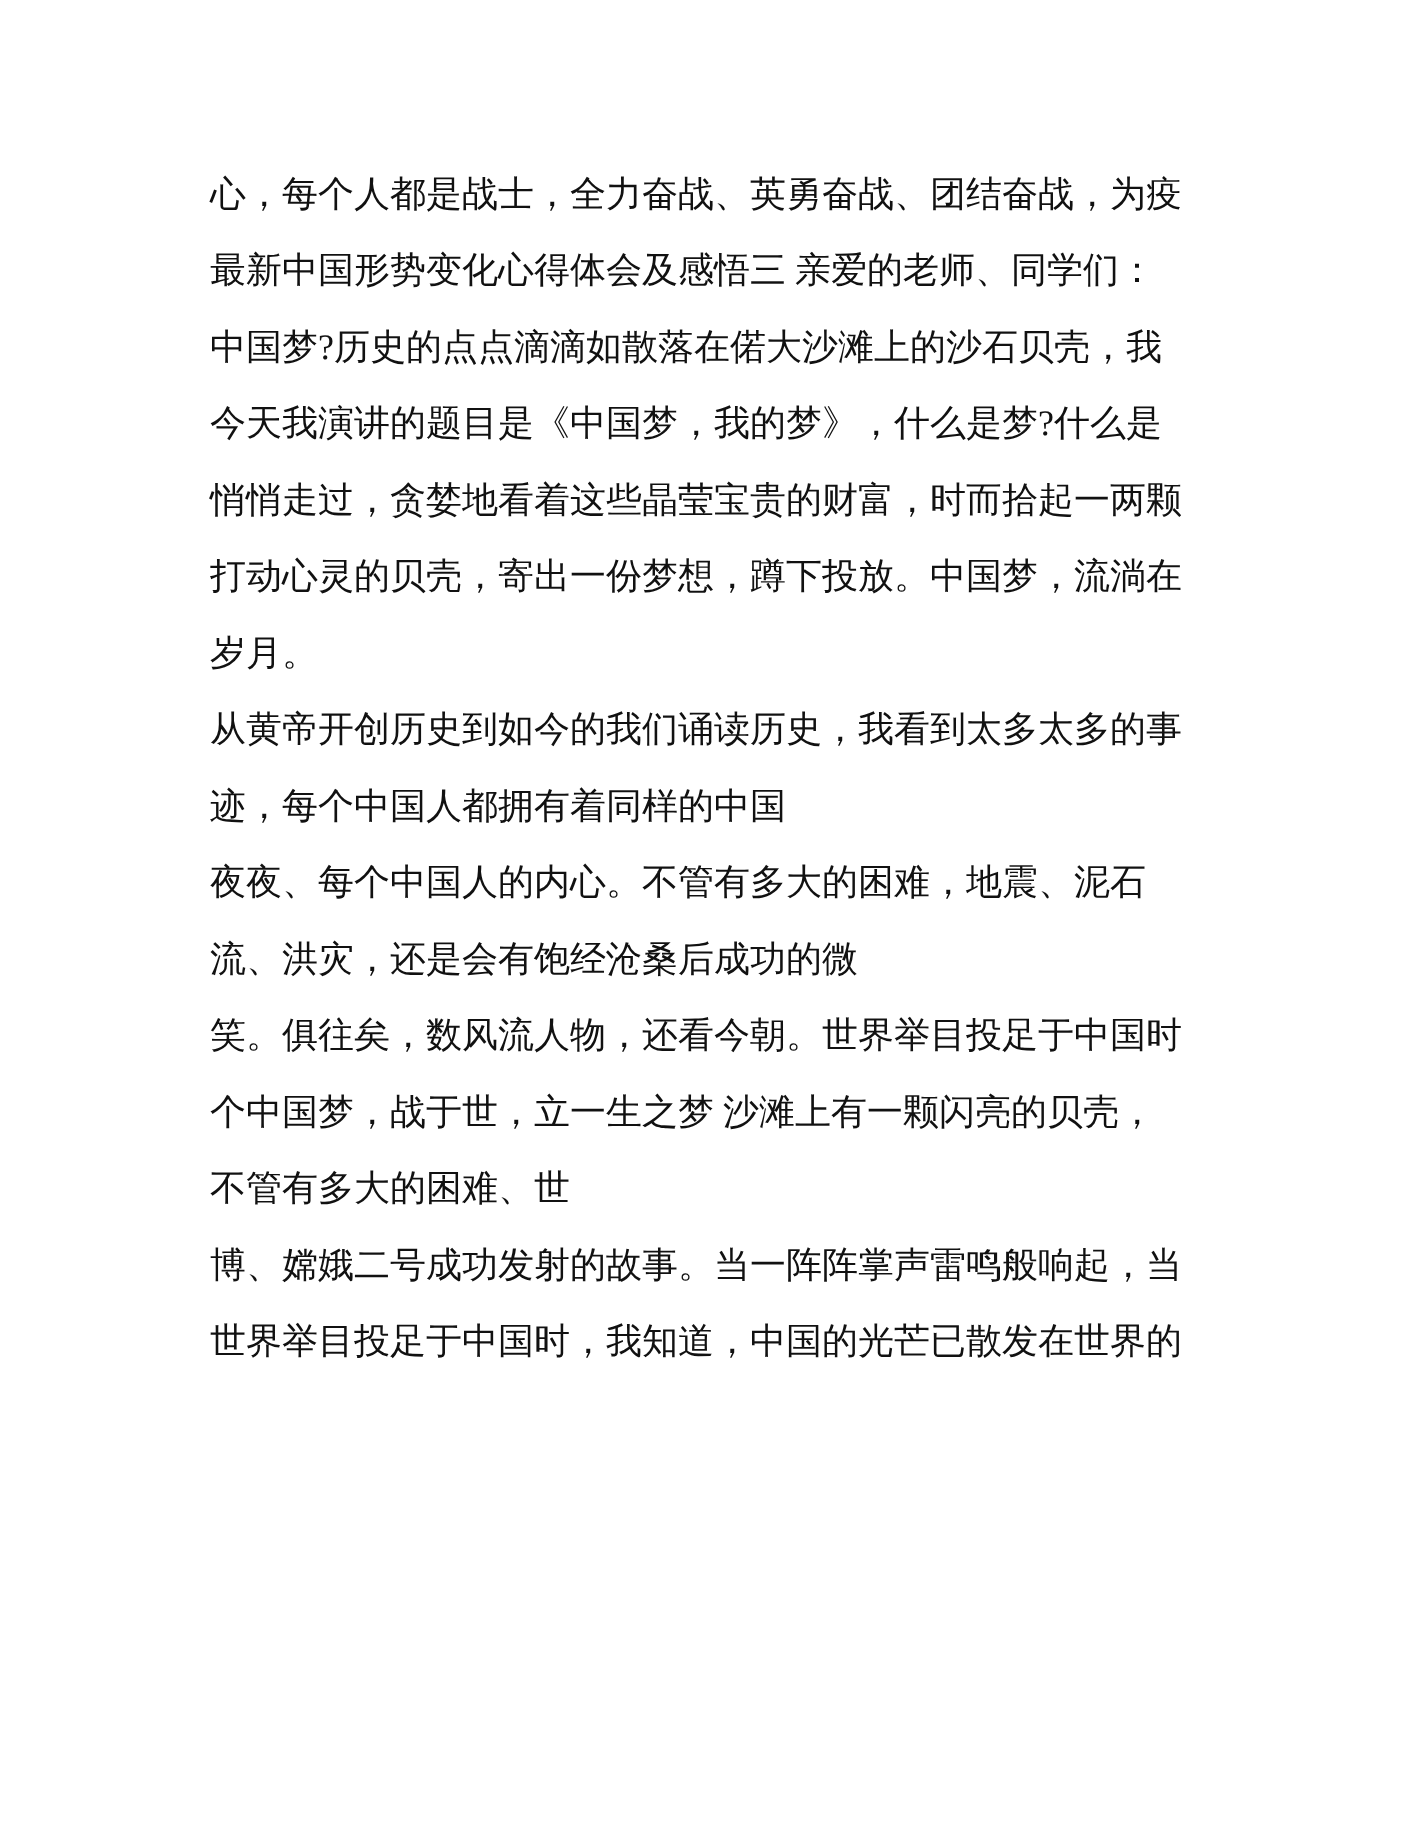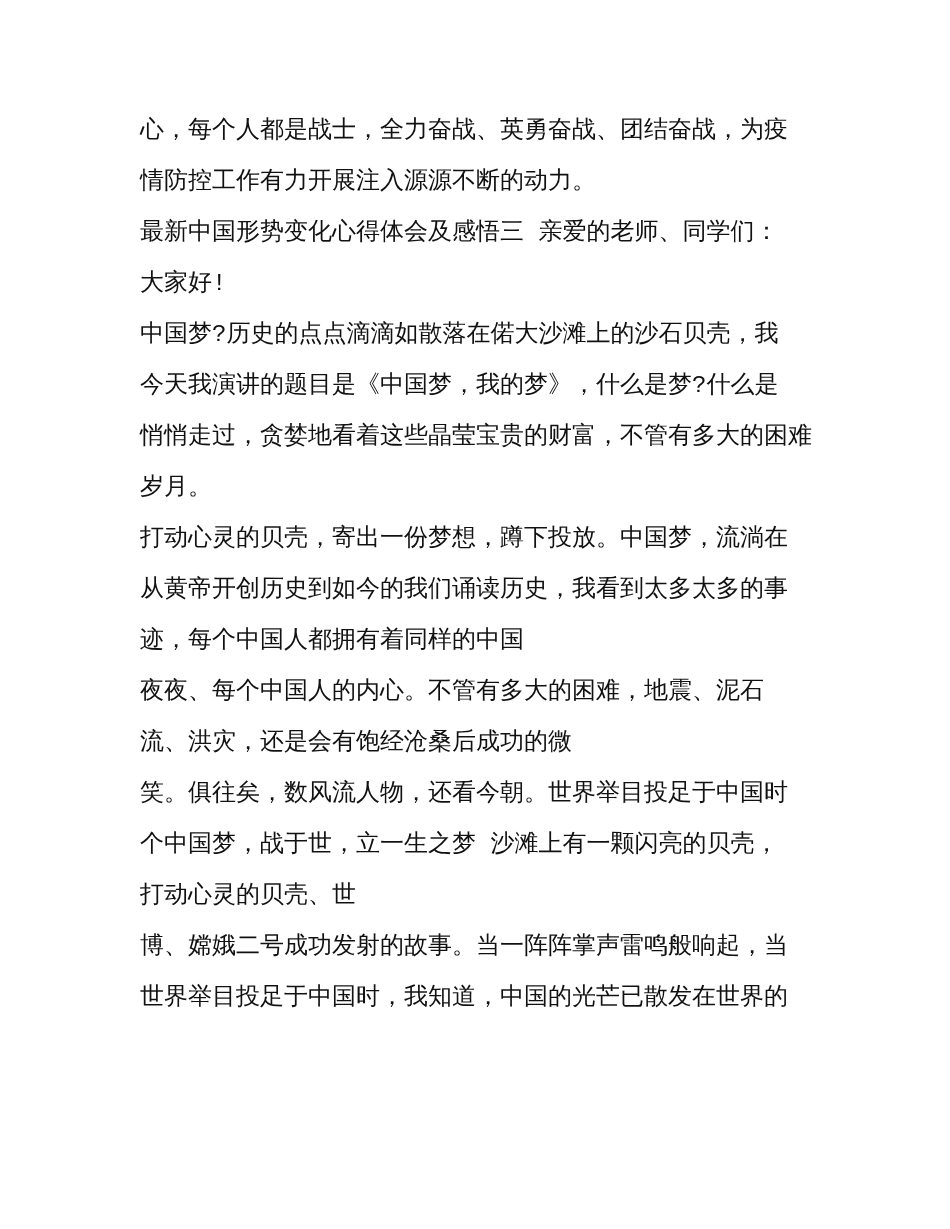--- a/index.html
+++ b/index.html
@@ -13,44 +13,42 @@
       position: relative;
       overflow: hidden;
     }
     .page {
       position: absolute;
       left: 140px;
       top: 105px;
       width: 680px;
     }
     .line {
-      font-family: Liberation Mono, monospace;
+      font-family: Liberation Serif, serif;
       font-size: 24px;
       line-height: 51px;
       height: 51px;
       color: #111111;
       white-space: nowrap;
       letter-spacing: 0px;
     }
   </style>
 </head>
 <body>
 
 <div class="page">
   <div class="line">心，每个人都是战士，全力奋战、英勇奋战、团结奋战，为疫</div>
-  <div class="line">情防控工作有力开展注入源源不断的动力。</div>
   <div class="line">最新中国形势变化心得体会及感悟三 亲爱的老师、同学们：</div>
-  <div class="line">大家好!</div>
   <div class="line">中国梦?历史的点点滴滴如散落在偌大沙滩上的沙石贝壳，我</div>
   <div class="line">今天我演讲的题目是《中国梦，我的梦》，什么是梦?什么是</div>
-  <div class="line">悄悄走过，贪婪地看着这些晶莹宝贵的财富，不管有多大的困难</div>
+  <div class="line">悄悄走过，贪婪地看着这些晶莹宝贵的财富，时而拾起一两颗</div>
+  <div class="line">打动心灵的贝壳，寄出一份梦想，蹲下投放。中国梦，流淌在</div>
   <div class="line">岁月。</div>
-  <div class="line">打动心灵的贝壳，寄出一份梦想，蹲下投放。中国梦，流淌在</div>
   <div class="line">从黄帝开创历史到如今的我们诵读历史，我看到太多太多的事</div>
   <div class="line">迹，每个中国人都拥有着同样的中国</div>
   <div class="line">夜夜、每个中国人的内心。不管有多大的困难，地震、泥石</div>
   <div class="line">流、洪灾，还是会有饱经沧桑后成功的微</div>
   <div class="line">笑。俱往矣，数风流人物，还看今朝。世界举目投足于中国时</div>
   <div class="line">个中国梦，战于世，立一生之梦 沙滩上有一颗闪亮的贝壳，</div>
-  <div class="line">打动心灵的贝壳、世</div>
+  <div class="line">不管有多大的困难、世</div>
   <div class="line">博、嫦娥二号成功发射的故事。当一阵阵掌声雷鸣般响起，当</div>
   <div class="line">世界举目投足于中国时，我知道，中国的光芒已散发在世界的</div>
 </div>
 
 </body></html>

